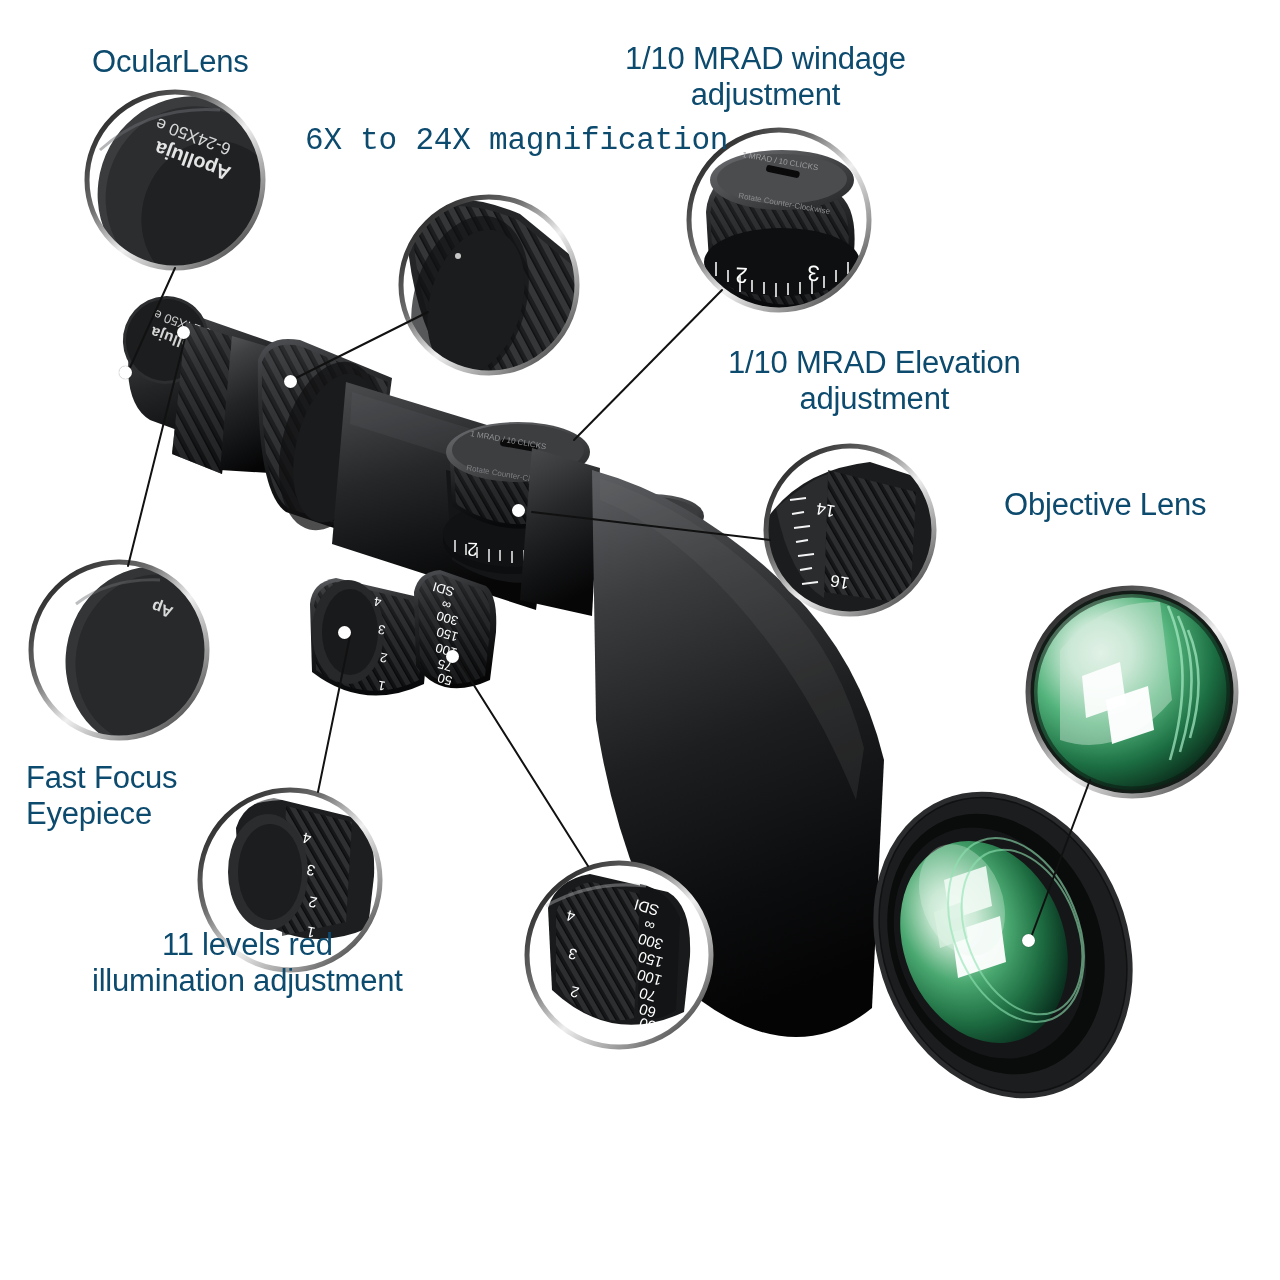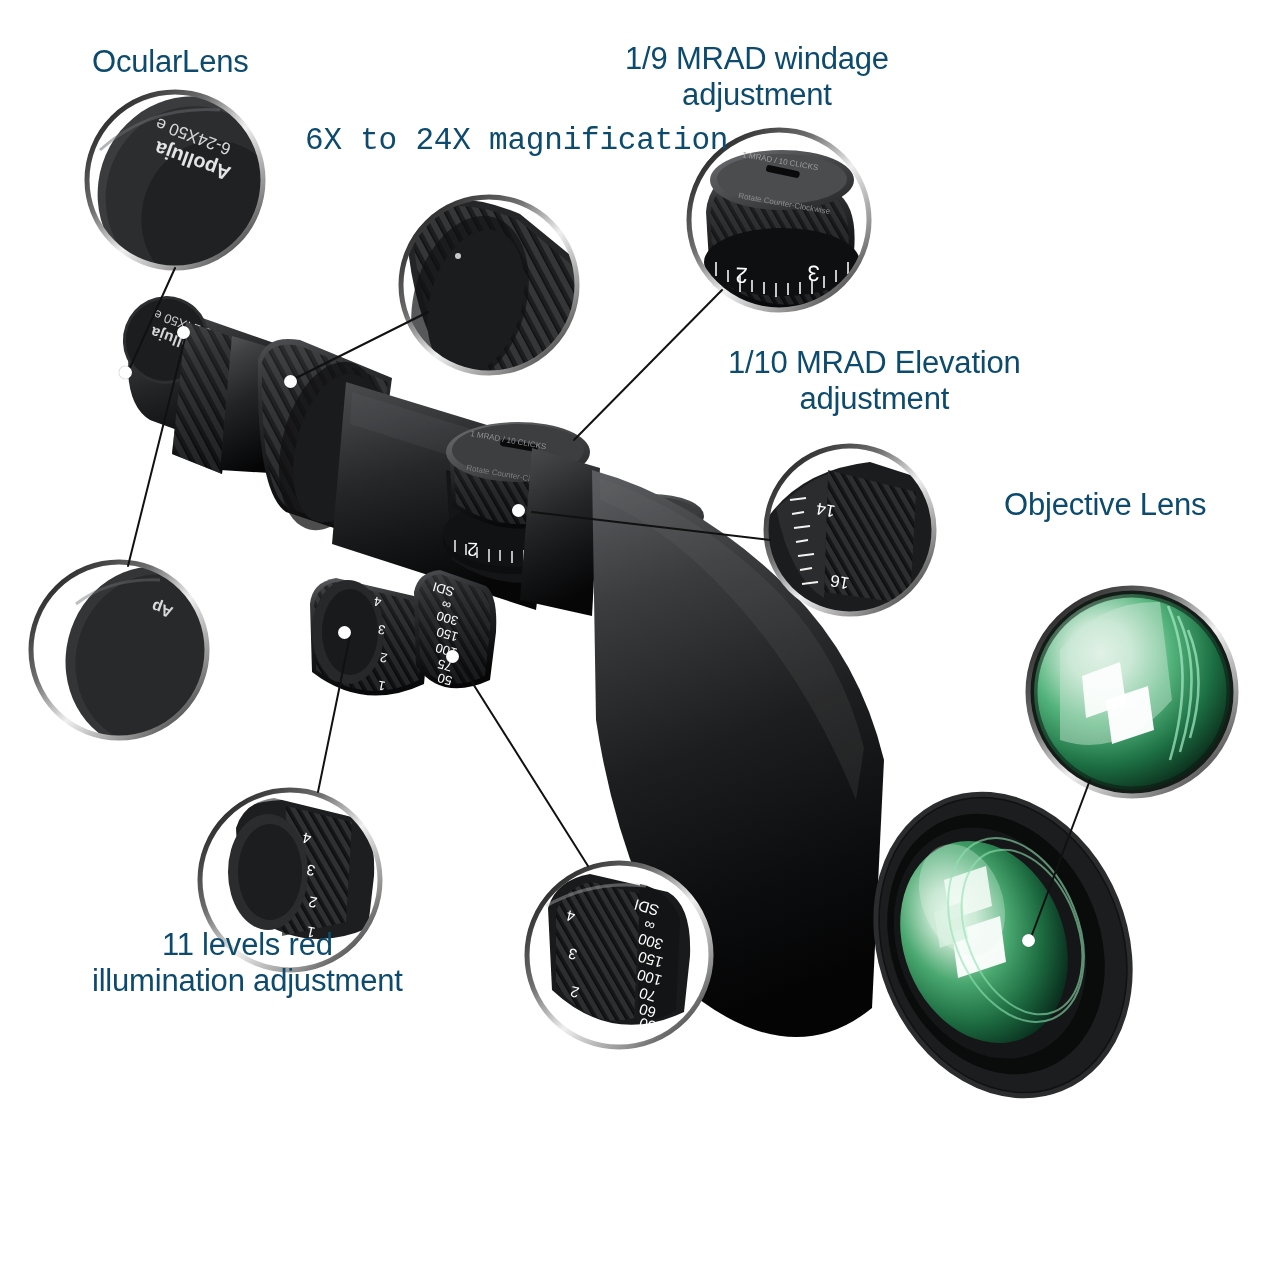--- a/index.html
+++ b/index.html
@@ -431,26 +431,28 @@
   <div class="dot" style="left:284px;top:375px;"></div>
   <div class="dot" style="left:512px;top:504px;"></div>
   <div class="dot" style="left:338px;top:626px;"></div>
   <div class="dot" style="left:446px;top:650px;"></div>
   <div class="dot" style="left:1022px;top:934px;"></div>
 
   <div class="label l" style="left:92px;top:44px;">OcularLens</div>
 
   <div class="label l" style="left:305px;top:123px;font-family:Liberation Mono, monospace;">6X to 24X magnification</div>
 
-  <div class="label c" style="left:625px;top:41px;">1/9 MRAD windage
+  <div class="label c" style="left:625px;top:41px;">1/10 MRAD windage
 adjustment</div>
 
   <div class="label c" style="left:728px;top:345px;">1/10 MRAD Elevation
 adjustment</div>
 
   <div class="label l" style="left:1004px;top:487px;">Objective Lens</div>
 
+  <div class="label l" style="left:26px;top:760px;">Fast Focus
+Eyepiece</div>
 
   <div class="label c" style="left:92px;top:927px;">11 levels red
 illumination adjustment</div>
 
 
 </div>
 
 </body></html>

